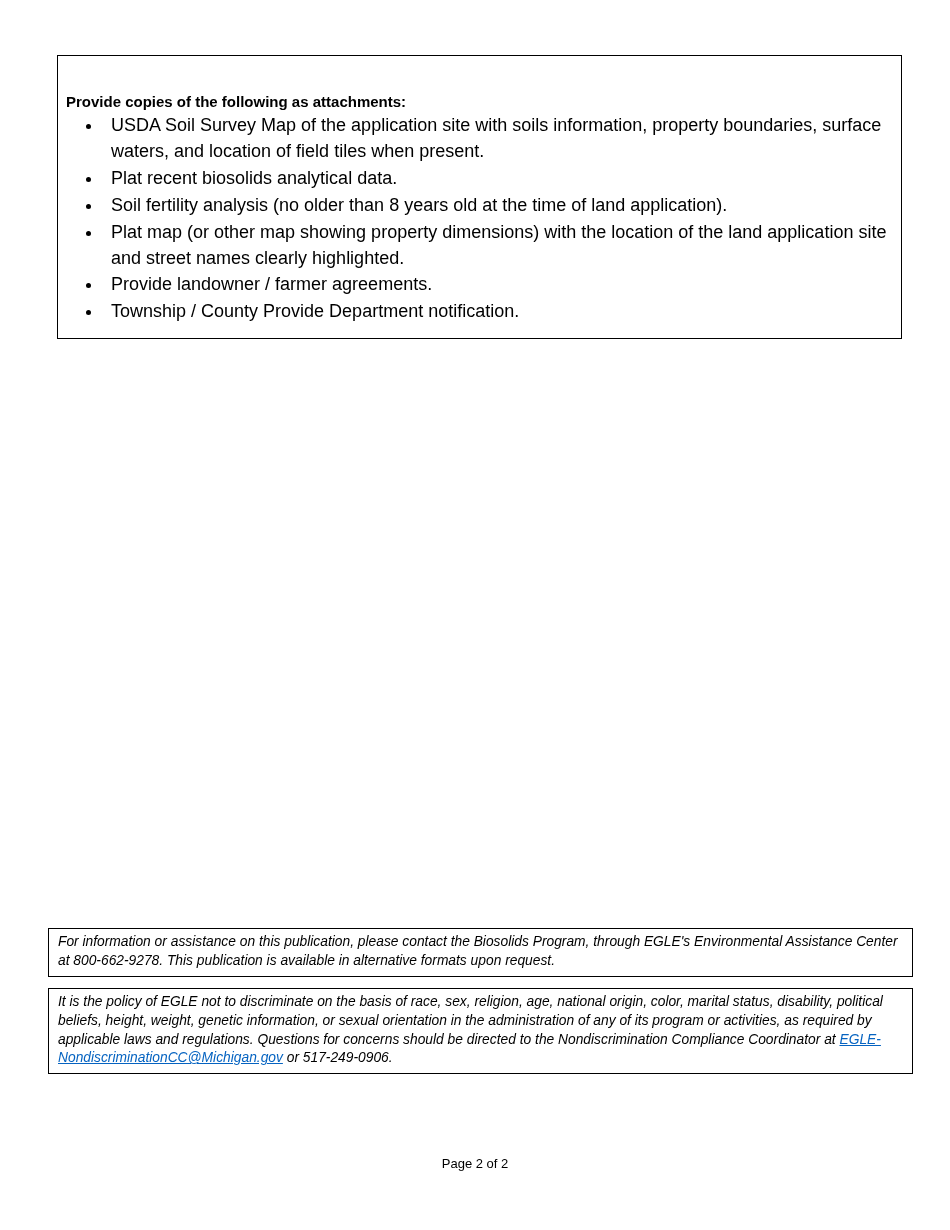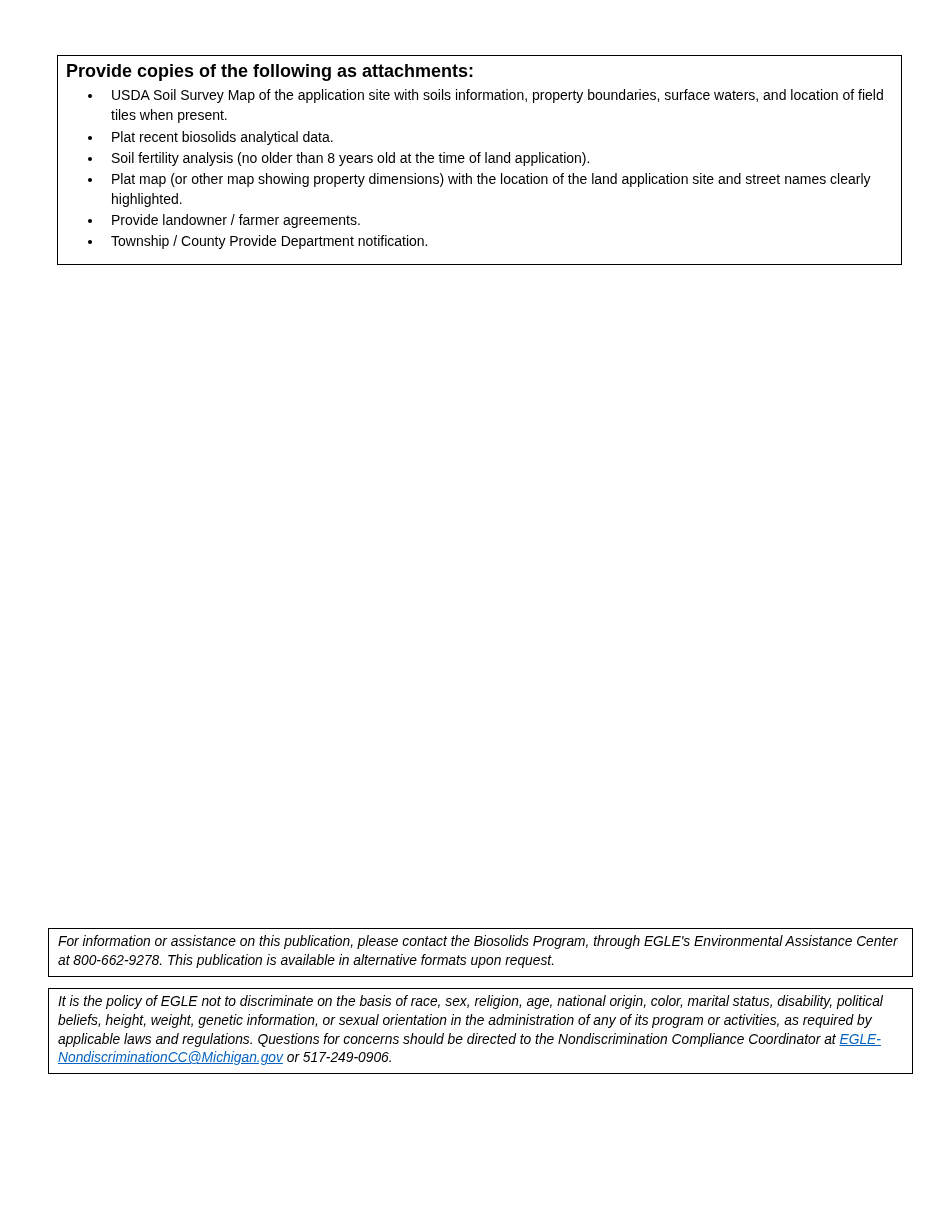--- a/index.html
+++ b/index.html
@@ -17,30 +17,31 @@
   .attachments-box {
     position: absolute;
     left: 57px;
     top: 55px;
     width: 845px;
     border: 1px solid #000000;
     padding: 3px 12px 12px 8px;
   }
   .attachments-heading {
     font-weight: bold;
-    font-size: 18px;
+    font-size: 15px;
     line-height: 1.4;
+    margin-top: 32px;
   }
   .attachments-list {
     margin: 1px 0 0 0;
     padding-left: 37px;
     list-style: disc outside;
   }
   .attachments-list li {
-    font-size: 14px;
+    font-size: 18px;
     line-height: 1.44;
     padding-left: 8px;
     margin-bottom: 1px;
   }
 
   
   .notice-box {
     position: absolute;
     left: 48px;
     width: 865px;
@@ -90,14 +91,15 @@
 
   <div class="notice-box notice-assistance">
     <span>For information or assistance on this publication, please contact the Biosolids Program, through EGLE's Environmental Assistance Center at 800-662-9278. This publication is available in alternative formats upon request.</span>
   </div>
 
   <div class="notice-box notice-nondiscrimination">
     <span>It is the policy of EGLE not to discriminate on the basis of race, sex, religion, age, national origin, color, marital status, disability, political beliefs, height, weight, genetic information, or sexual orientation in the administration of any of its program or activities, as required by applicable laws and regulations. Questions for concerns should be directed to the Nondiscrimination Compliance Coordinator at </span><a class="email-link" href="#">EGLE-NondiscriminationCC@Michigan.gov</a><span> or 517-249-0906.</span>
   </div>
 
 
+  <div class="page-footer">Page 2 of 2</div>
 
 </div>
 
 </body></html>

